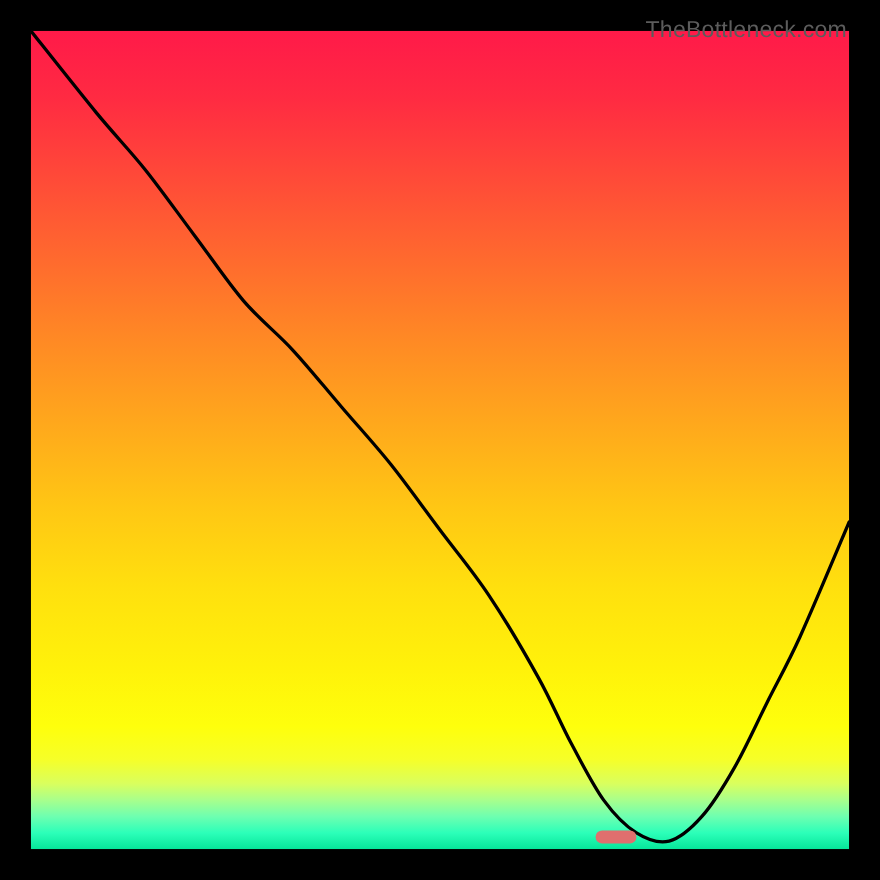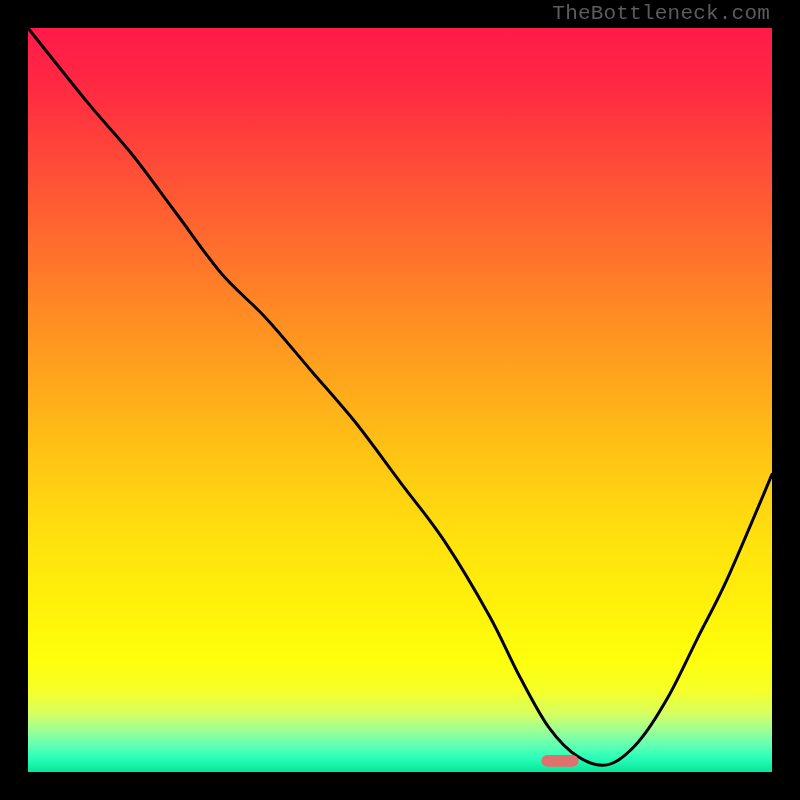--- a/index.html
+++ b/index.html
@@ -47,23 +47,23 @@
       #f6ff28 89%,
       #d9ff5e 92%,
       #a8ff8c 94%,
       #6effb0 96%,
       #2cffb9 98%,
       #06e69a 100%
     );
   }
   .watermark {
     position: absolute;
-    top: 2px;
+    top: 16px;
     right: 30px;
-    font-family: Liberation Mono, monospace;
+    font-family: Liberation Sans, sans-serif;
     font-size: 21px;
     font-weight: 500;
     color: #5c5c5c;
     letter-spacing: 0.2px;
   }
   svg.curve {
     position: absolute;
     left: 0;
     top: 0;
     width: 100%;

